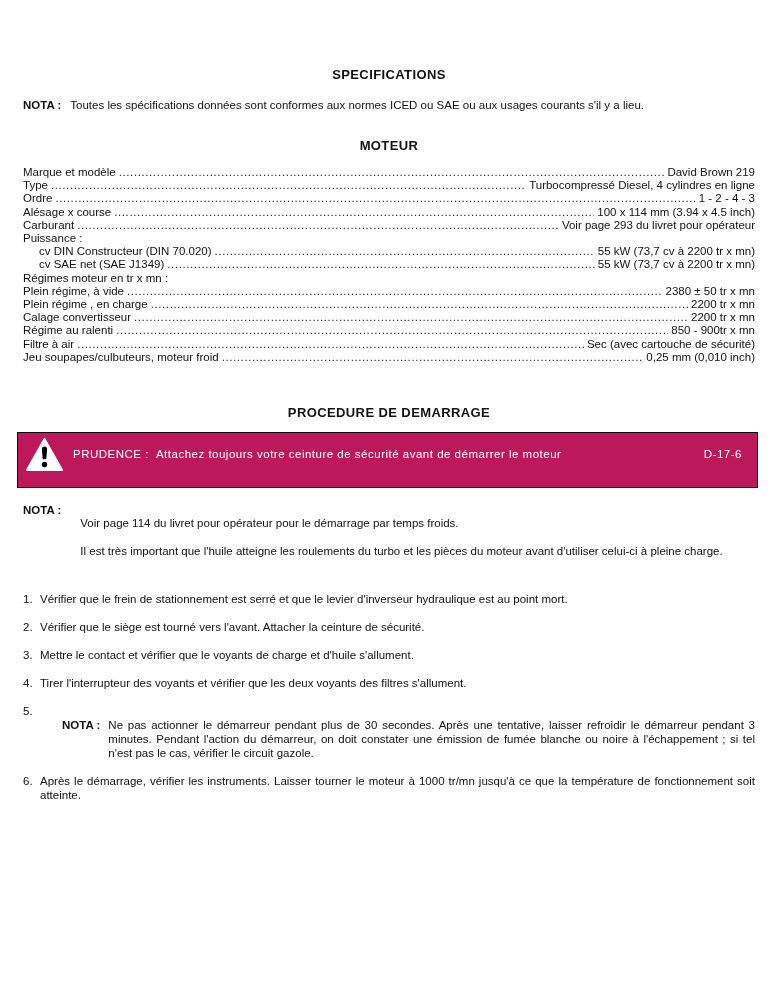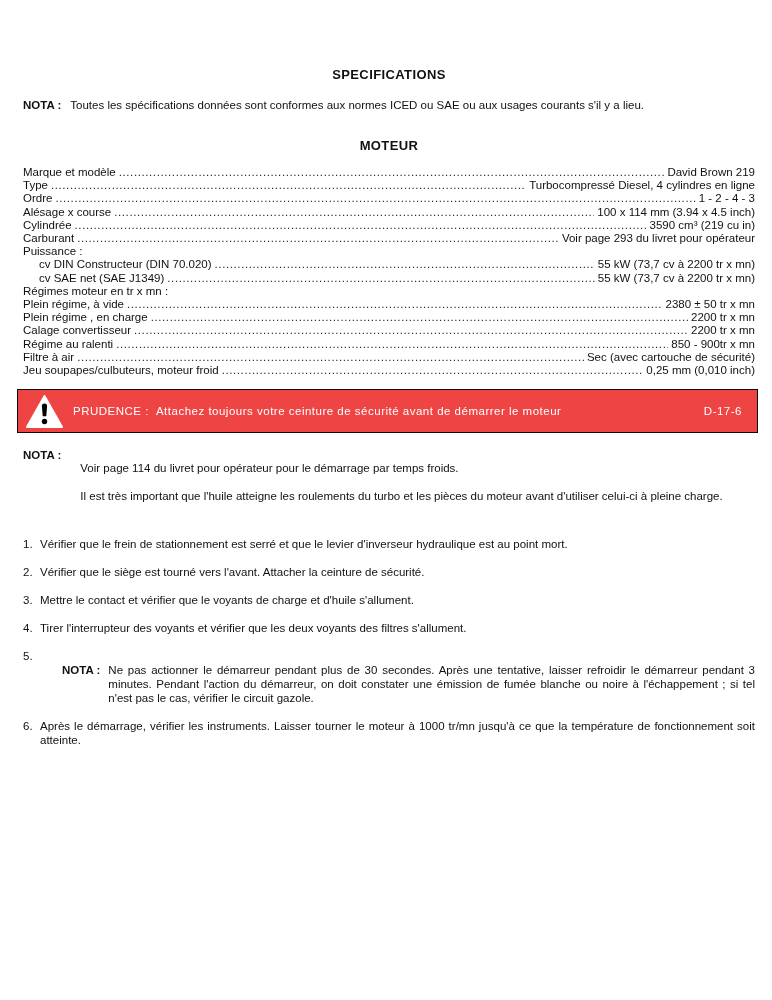--- a/index.html
+++ b/index.html
@@ -32,23 +32,23 @@
   .spec-leader::after {
     content:"..................................................................................................................................................................................................................................................................";
     letter-spacing:.6px; color:#222;
   }
   .spec-value { white-space:nowrap; }
 
   h2.proc { margin-top:41px; }
 
   .banner {
     margin-top:13px; margin-left:-5px; margin-right:-2px;
-    height:42px; background:#ef4444; color:#ffffff;
+    height:42px; background:#be185d; color:#ffffff;
     display:flex; align-items:center;
-    padding:0 15px 0 8px;
+    padding:0 15px 12px 8px;
     box-shadow:0 0 0 1px #0a0a0a;
   }
   .tri { display:inline-flex; width:37px; height:33px; flex:0 0 auto; }
   .banner-text { margin-left:10px; letter-spacing:.5px; flex:1 1 auto; }
   .banner-text .wlabel { margin-right:7px; }
   .banner-code { margin-left:12px; letter-spacing:.5px; flex:0 0 auto; }
 
   .nota-block { margin-top:17px; display:flex; align-items:flex-start; }
   .nota-lab { flex:0 0 auto; margin-right:7px; }
   .nota-body { flex:1 1 auto; }
@@ -95,25 +95,20 @@
           <span class="spec-label">Ordre</span>
           <span class="spec-leader"></span>
           <span class="spec-value">1 - 2 - 4 - 3</span>
         </div>
         <div class="spec-row">
           <span class="spec-label">Alésage x course</span>
           <span class="spec-leader"></span>
           <span class="spec-value">100 x 114 mm (3.94 x 4.5 inch)</span>
         </div>
         <div class="spec-row">
-          <span class="spec-label">Cylindrée</span>
-          <span class="spec-leader"></span>
-          <span class="spec-value">3590 cm³ (219 cu in)</span>
-        </div>
-        <div class="spec-row">
           <span class="spec-label">Carburant</span>
           <span class="spec-leader"></span>
           <span class="spec-value">Voir page 293 du livret pour opérateur</span>
         </div>
         <div class="spec-row">
           <span class="spec-label">Puissance :</span>
         </div>
         <div class="spec-row indent">
           <span class="spec-label">cv DIN Constructeur (DIN 70.020)</span>
           <span class="spec-leader"></span>
@@ -152,20 +147,21 @@
           <span class="spec-leader"></span>
           <span class="spec-value">Sec (avec cartouche de sécurité)</span>
         </div>
         <div class="spec-row">
           <span class="spec-label">Jeu soupapes/culbuteurs, moteur froid</span>
           <span class="spec-leader"></span>
           <span class="spec-value">0,25 mm (0,010 inch)</span>
         </div>
       </div>
 
+    <h2 class="center proc">PROCEDURE DE DEMARRAGE</h2>
 
     <div class="banner">
       <span class="tri">
         <svg width="37" height="33" viewBox="0 0 37 33">
           <path d="M18.5 1 L36 32 L1 32 Z" fill="#ffffff" stroke="#ffffff" stroke-width="2" stroke-linejoin="round"></path>
           <path d="M18.5 8.5 c1.7 0 2.7 1.1 2.6 2.5 l-0.8 10.2 h-3.6 l-0.8 -10.2 c-0.1 -1.4 0.9 -2.5 2.6 -2.5 z" fill="#000000"></path>
           <circle cx="18.5" cy="26.5" r="2.7" fill="#000000"></circle>
         </svg>
       </span>
       <span class="banner-text">

